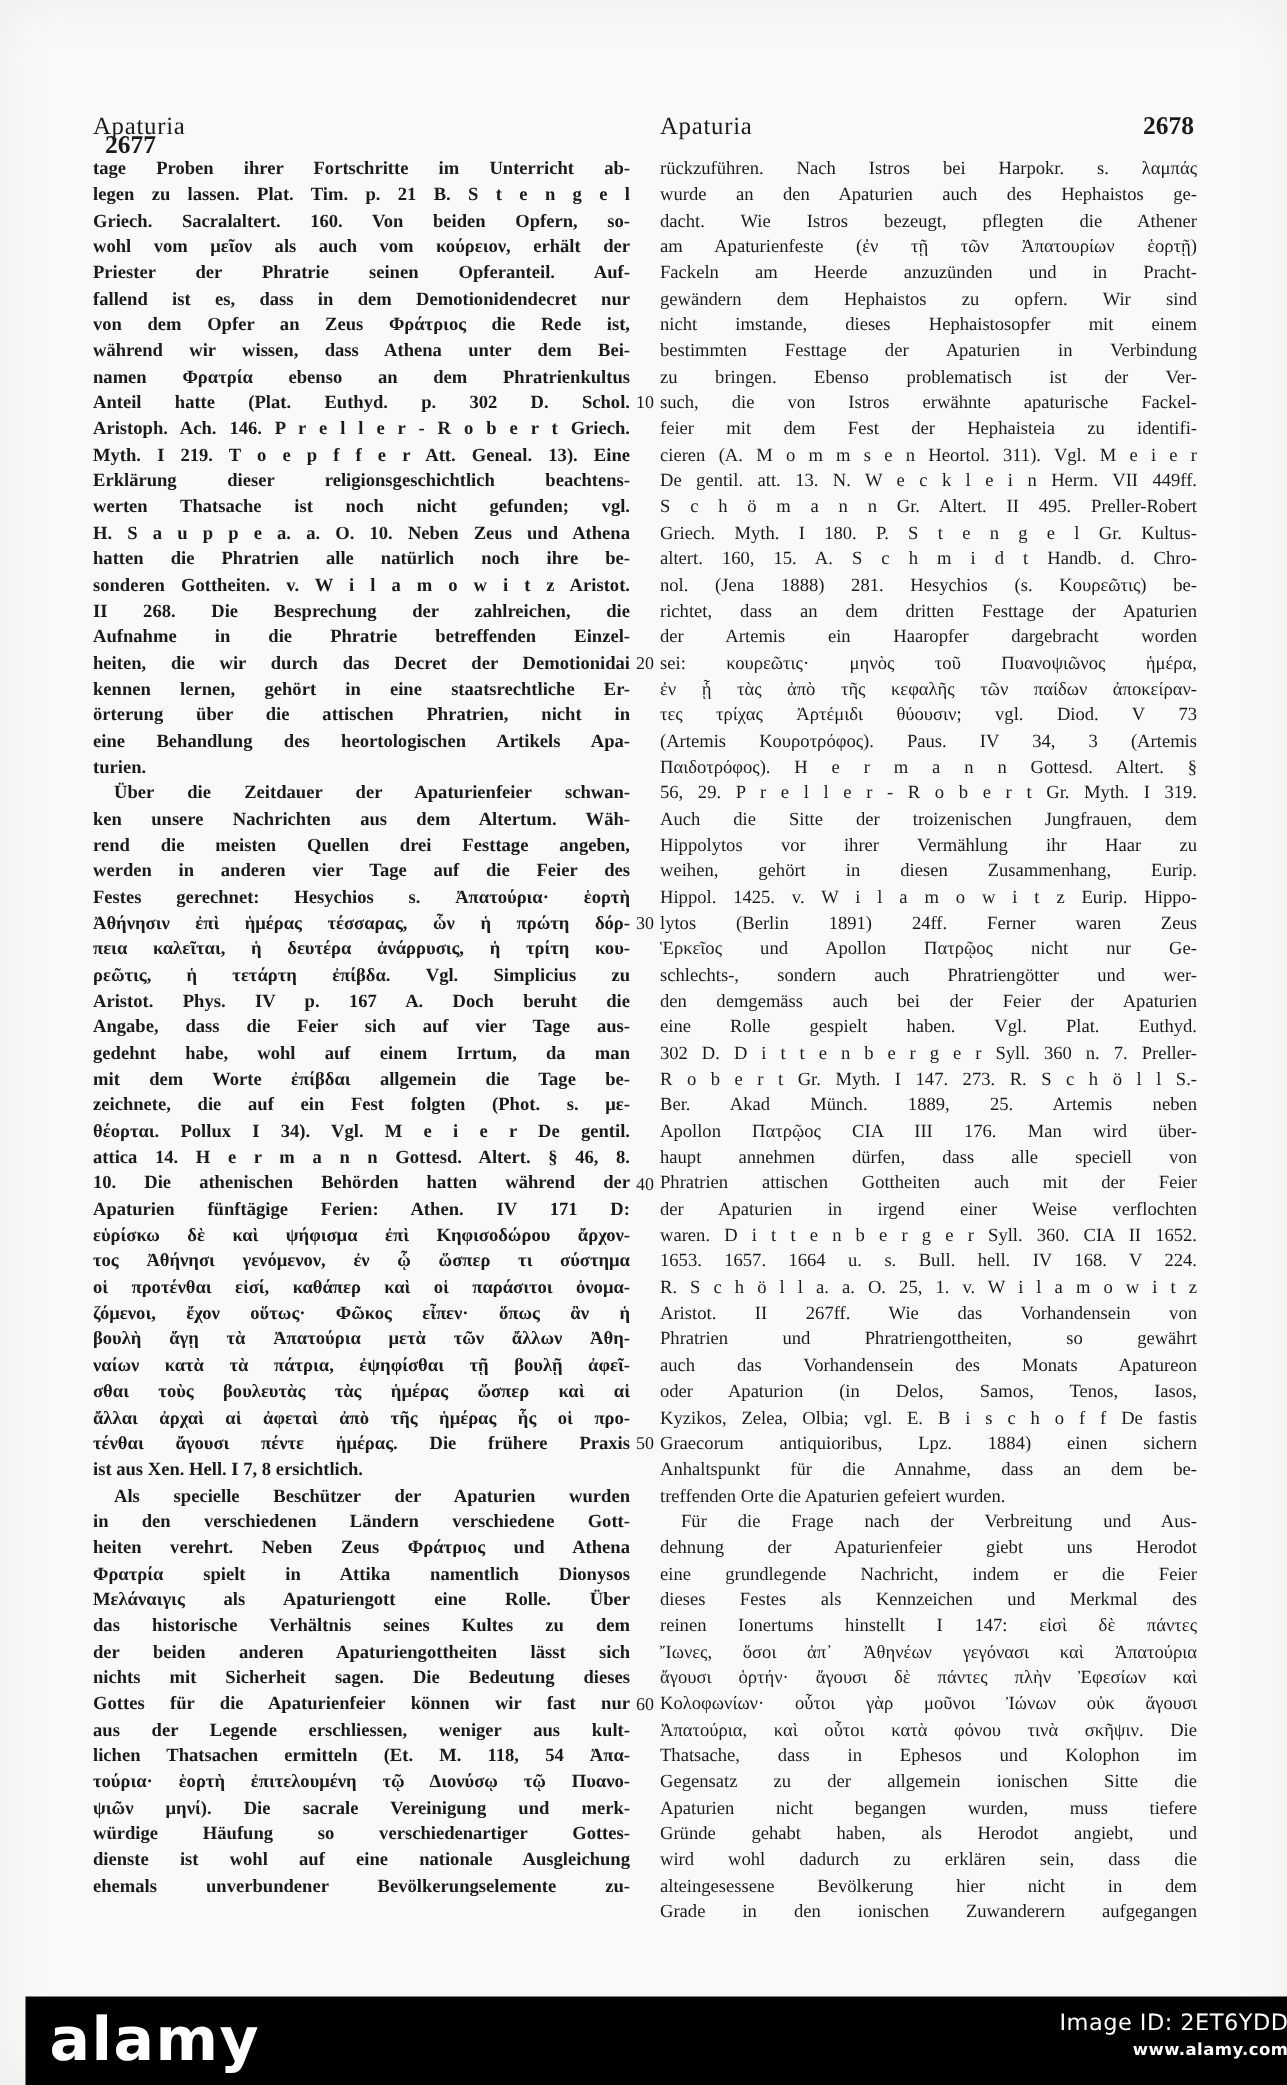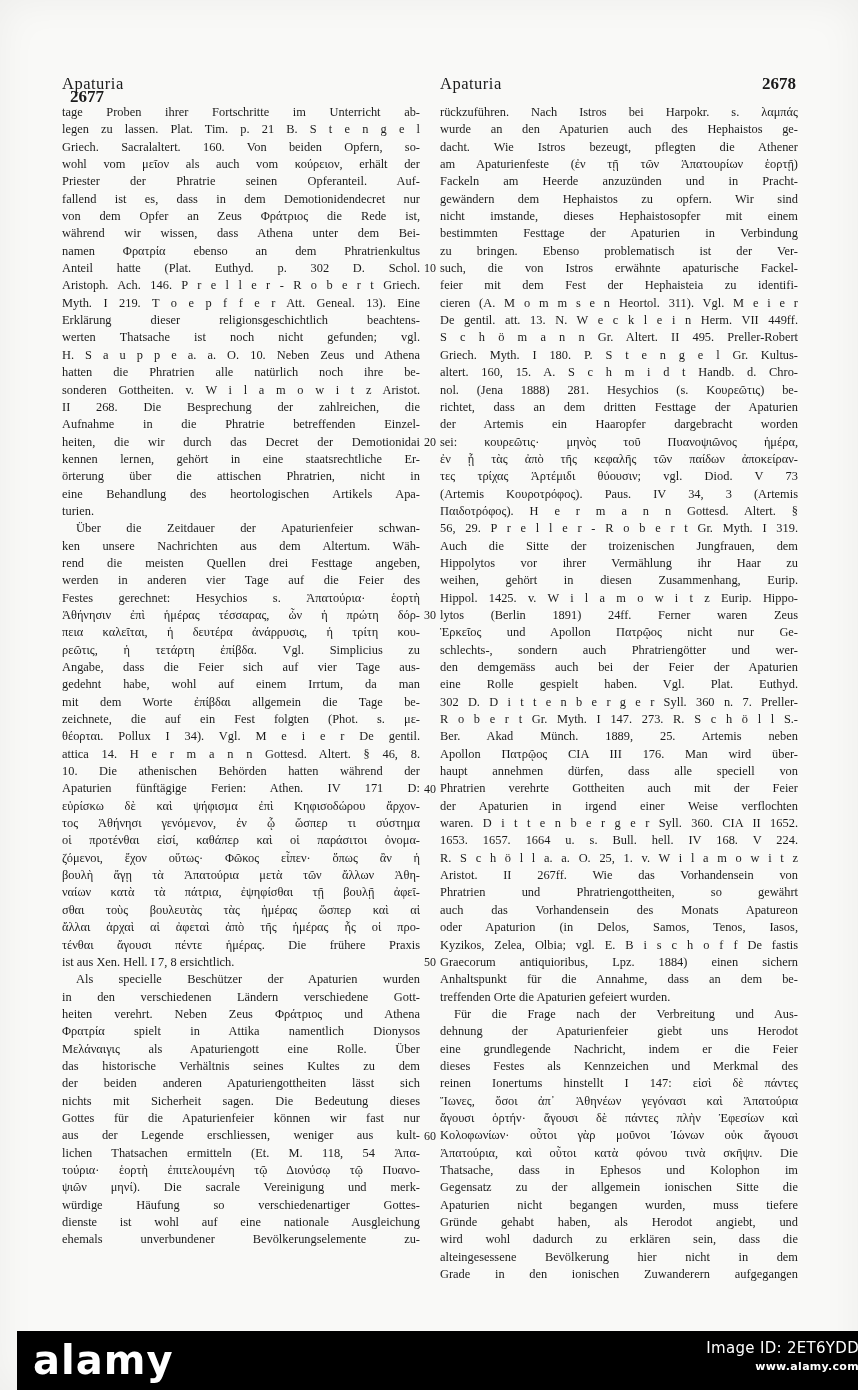--- a/index.html
+++ b/index.html
@@ -21,21 +21,21 @@
   .pgnum.left{left:8px;margin-top:13px;}
   .pgnum.right{right:2px;}
   .ptitle{position:absolute;width:358px;text-align:left;font-size:16.5px;letter-spacing:0.5px;}
   .ptitle.left{left:0;}
   .ptitle.right{left:378px;}
 
   .text-area{
     position:absolute;left:62px;top:104px;width:736px;height:1182px;
   }
   .col{position:absolute;top:0;width:358px;}
-  .colL{left:0;}
+  .colL{left:0;font-weight:bold;}
   .colR{left:378px;}
   .tl{
     height:17.35px;line-height:17.35px;font-size:12.4px;color:#1b1b1b;
     text-align:justify;text-align-last:justify;
     overflow:hidden;
   }
   .tl.flush{text-align-last:left;}
   .tl.ind{padding-left:14px;}
   .gnum{
     position:absolute;left:358px;width:20px;text-align:center;
@@ -95,20 +95,21 @@
         <div class="tl">eine Behandlung des heortologischen Artikels Apa-</div>
         <div class="tl flush">turien.</div>
         <div class="tl ind">Über die Zeitdauer der Apaturienfeier schwan-</div>
         <div class="tl">ken unsere Nachrichten aus dem Altertum. Wäh-</div>
         <div class="tl">rend die meisten Quellen drei Festtage angeben,</div>
         <div class="tl">werden in anderen vier Tage auf die Feier des</div>
         <div class="tl">Festes gerechnet: Hesychios s. Ἀπατούρια· ἑορτὴ</div>
         <div class="tl">Ἀθήνησιν ἐπὶ ἡμέρας τέσσαρας, ὧν ἡ πρώτη δόρ-</div>
         <div class="tl">πεια καλεῖται, ἡ δευτέρα ἀνάρρυσις, ἡ τρίτη κου-</div>
         <div class="tl">ρεῶτις, ἡ τετάρτη ἐπίβδα. Vgl. Simplicius zu</div>
+        <div class="tl">Aristot. Phys. IV p. 167 A. Doch beruht die</div>
         <div class="tl">Angabe, dass die Feier sich auf vier Tage aus-</div>
         <div class="tl">gedehnt habe, wohl auf einem Irrtum, da man</div>
         <div class="tl">mit dem Worte ἐπίβδαι allgemein die Tage be-</div>
         <div class="tl">zeichnete, die auf ein Fest folgten (Phot. s. με-</div>
         <div class="tl">θέορται. Pollux I 34). Vgl. M e i e r De gentil.</div>
         <div class="tl">attica 14. H e r m a n n Gottesd. Altert. § 46, 8.</div>
         <div class="tl">10. Die athenischen Behörden hatten während der</div>
         <div class="tl">Apaturien fünftägige Ferien: Athen. IV 171 D:</div>
         <div class="tl">εὑρίσκω δὲ καὶ ψήφισμα ἐπὶ Κηφισοδώρου ἄρχον-</div>
         <div class="tl">τος Ἀθήνησι γενόμενον, ἐν ᾧ ὥσπερ τι σύστημα</div>
@@ -170,21 +171,21 @@
         <div class="tl">lytos (Berlin 1891) 24ff. Ferner waren Zeus</div>
         <div class="tl">Ἑρκεῖος und Apollon Πατρῷος nicht nur Ge-</div>
         <div class="tl">schlechts-, sondern auch Phratriengötter und wer-</div>
         <div class="tl">den demgemäss auch bei der Feier der Apaturien</div>
         <div class="tl">eine Rolle gespielt haben. Vgl. Plat. Euthyd.</div>
         <div class="tl">302 D. D i t t e n b e r g e r Syll. 360 n. 7. Preller-</div>
         <div class="tl">R o b e r t Gr. Myth. I 147. 273. R. S c h ö l l S.-</div>
         <div class="tl">Ber. Akad Münch. 1889, 25. Artemis neben</div>
         <div class="tl">Apollon Πατρῷος CIA III 176. Man wird über-</div>
         <div class="tl">haupt annehmen dürfen, dass alle speciell von</div>
-        <div class="tl">Phratrien verehrte Gottheiten auch mit der Feier</div>
+        <div class="tl">Phratrien attischen Gottheiten auch mit der Feier</div>
         <div class="tl">der Apaturien in irgend einer Weise verflochten</div>
         <div class="tl">waren. D i t t e n b e r g e r Syll. 360. CIA II 1652.</div>
         <div class="tl">1653. 1657. 1664 u. s. Bull. hell. IV 168. V 224.</div>
         <div class="tl">R. S c h ö l l a. a. O. 25, 1. v. W i l a m o w i t z</div>
         <div class="tl">Aristot. II 267ff. Wie das Vorhandensein von</div>
         <div class="tl">Phratrien und Phratriengottheiten, so gewährt</div>
         <div class="tl">auch das Vorhandensein des Monats Apatureon</div>
         <div class="tl">oder Apaturion (in Delos, Samos, Tenos, Iasos,</div>
         <div class="tl">Kyzikos, Zelea, Olbia; vgl. E. B i s c h o f f De fastis</div>
         <div class="tl">Graecorum antiquioribus, Lpz. 1884) einen sichern</div>

